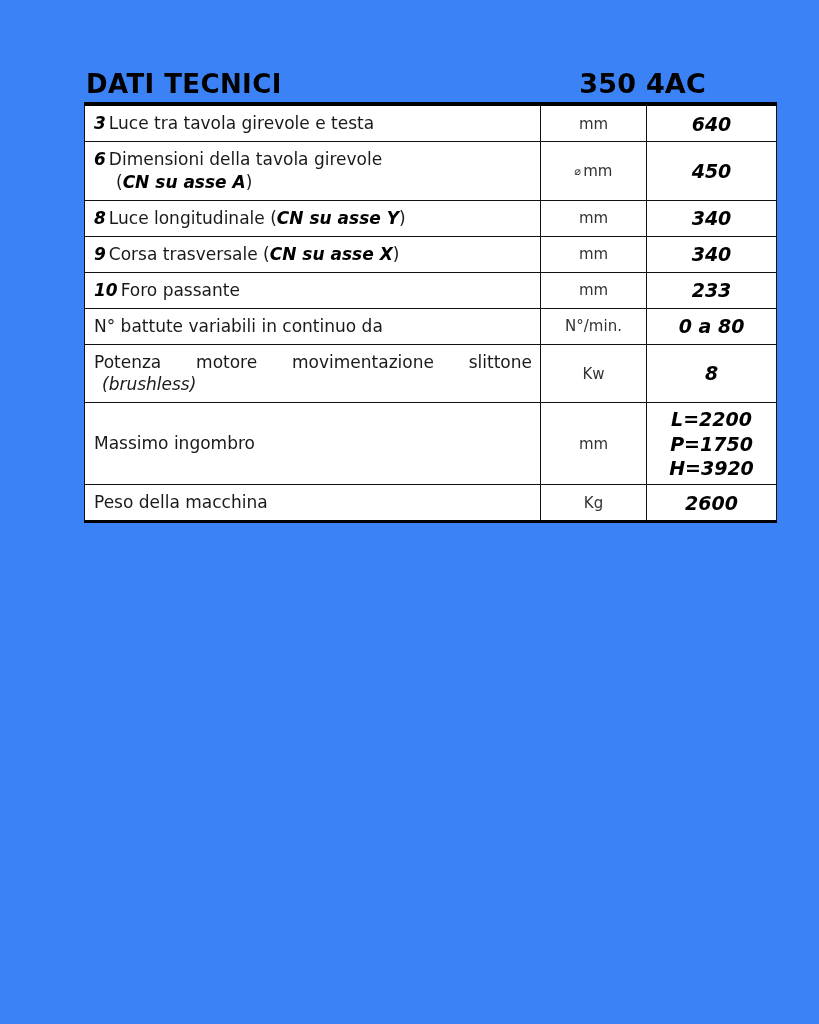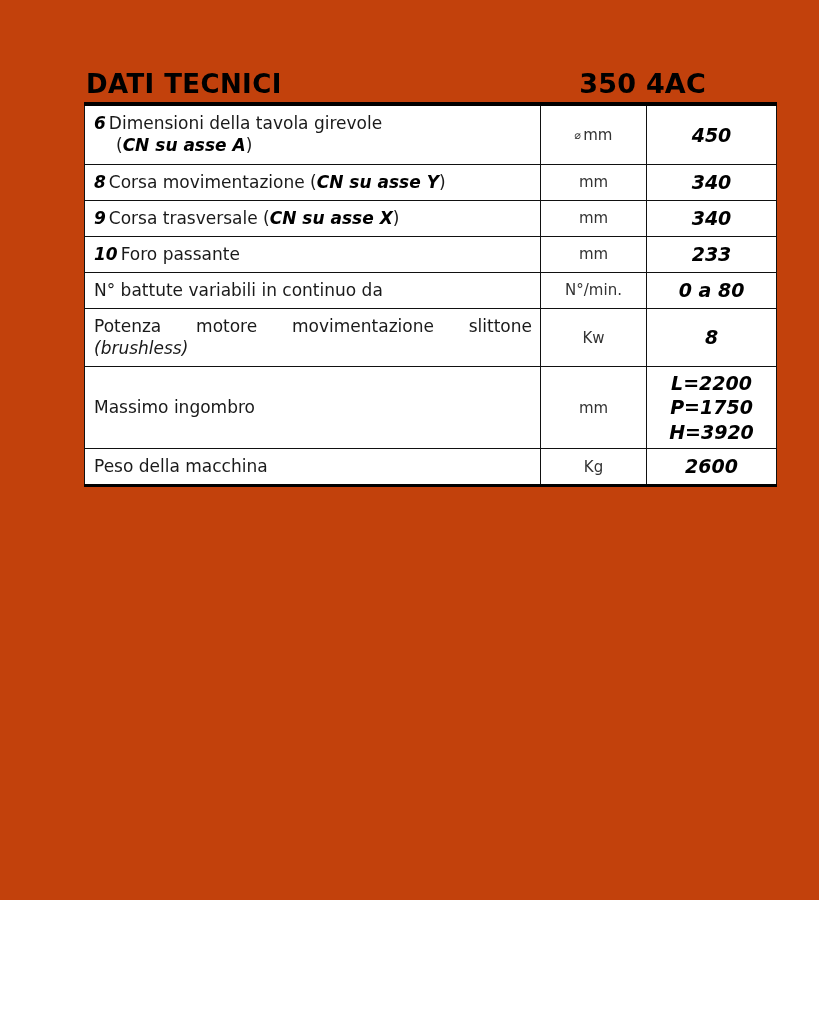--- a/index.html
+++ b/index.html
@@ -10,22 +10,22 @@
   body {
     width: 819px;
     height: 1024px;
     font-family: "DejaVu Sans", "Liberation Sans", sans-serif;
     color: #1a1a1a;
     overflow: hidden;
   }
   .page {
     position: relative;
     width: 819px;
-    height: 900px;
-    background: #c2410c;
+    height: 1024px;
+    background: #3b82f6;
     text-decoration: underline;
   }
   .sheet {
     position: absolute;
     left: 84px;
     top: 70px;
     width: 654px;
   }
 
   
@@ -118,20 +118,21 @@
   }
   
   .justify-line {
     display: block;
     text-align: justify;
     text-align-last: justify;
   }
   .unjustified-line {
     display: block;
     text-align: left;
+    margin-left: 8px;
   }
   .dia {
     font-size: 11px;
     position: relative;
     top: -1px;
     margin-right: 2px;
   }
   .val-line {
     display: block;
     white-space: nowrap;
@@ -146,34 +147,41 @@
     <div class="doc-header">
       <div class="doc-title">DATI TECNICI</div>
       <div class="doc-model">350 4AC</div>
     </div>
 
     <table class="spec-table">
       <tbody>
 
 
 
+        <tr>
+          <td class="c-desc">
+            <span class="rownum">3</span><span>Luce tra tavola girevole e testa</span>
+          </td>
+          <td class="c-unit">mm</td>
+          <td class="c-val">640</td>
+        </tr>
 
 
         <tr>
           <td class="c-desc">
             <span class="rownum">6</span><span>Dimensioni della tavola girevole</span>
             <span class="desc-line2"><span>(</span><span class="emph">CN su asse A</span><span>)</span></span>
           </td>
           <td class="c-unit"><span class="dia">⌀</span><span>mm</span></td>
           <td class="c-val">450</td>
         </tr>
 
         <tr>
           <td class="c-desc">
-            <span class="rownum">8</span><span>Corsa movimentazione (</span><span class="emph">CN su asse Y</span><span>)</span>
+            <span class="rownum">8</span><span>Luce longitudinale (</span><span class="emph">CN su asse Y</span><span>)</span>
           </td>
           <td class="c-unit">mm</td>
           <td class="c-val">340</td>
         </tr>
 
         <tr>
           <td class="c-desc">
             <span class="rownum">9</span><span>Corsa trasversale (</span><span class="emph">CN su asse X</span><span>)</span>
           </td>
           <td class="c-unit">mm</td>

